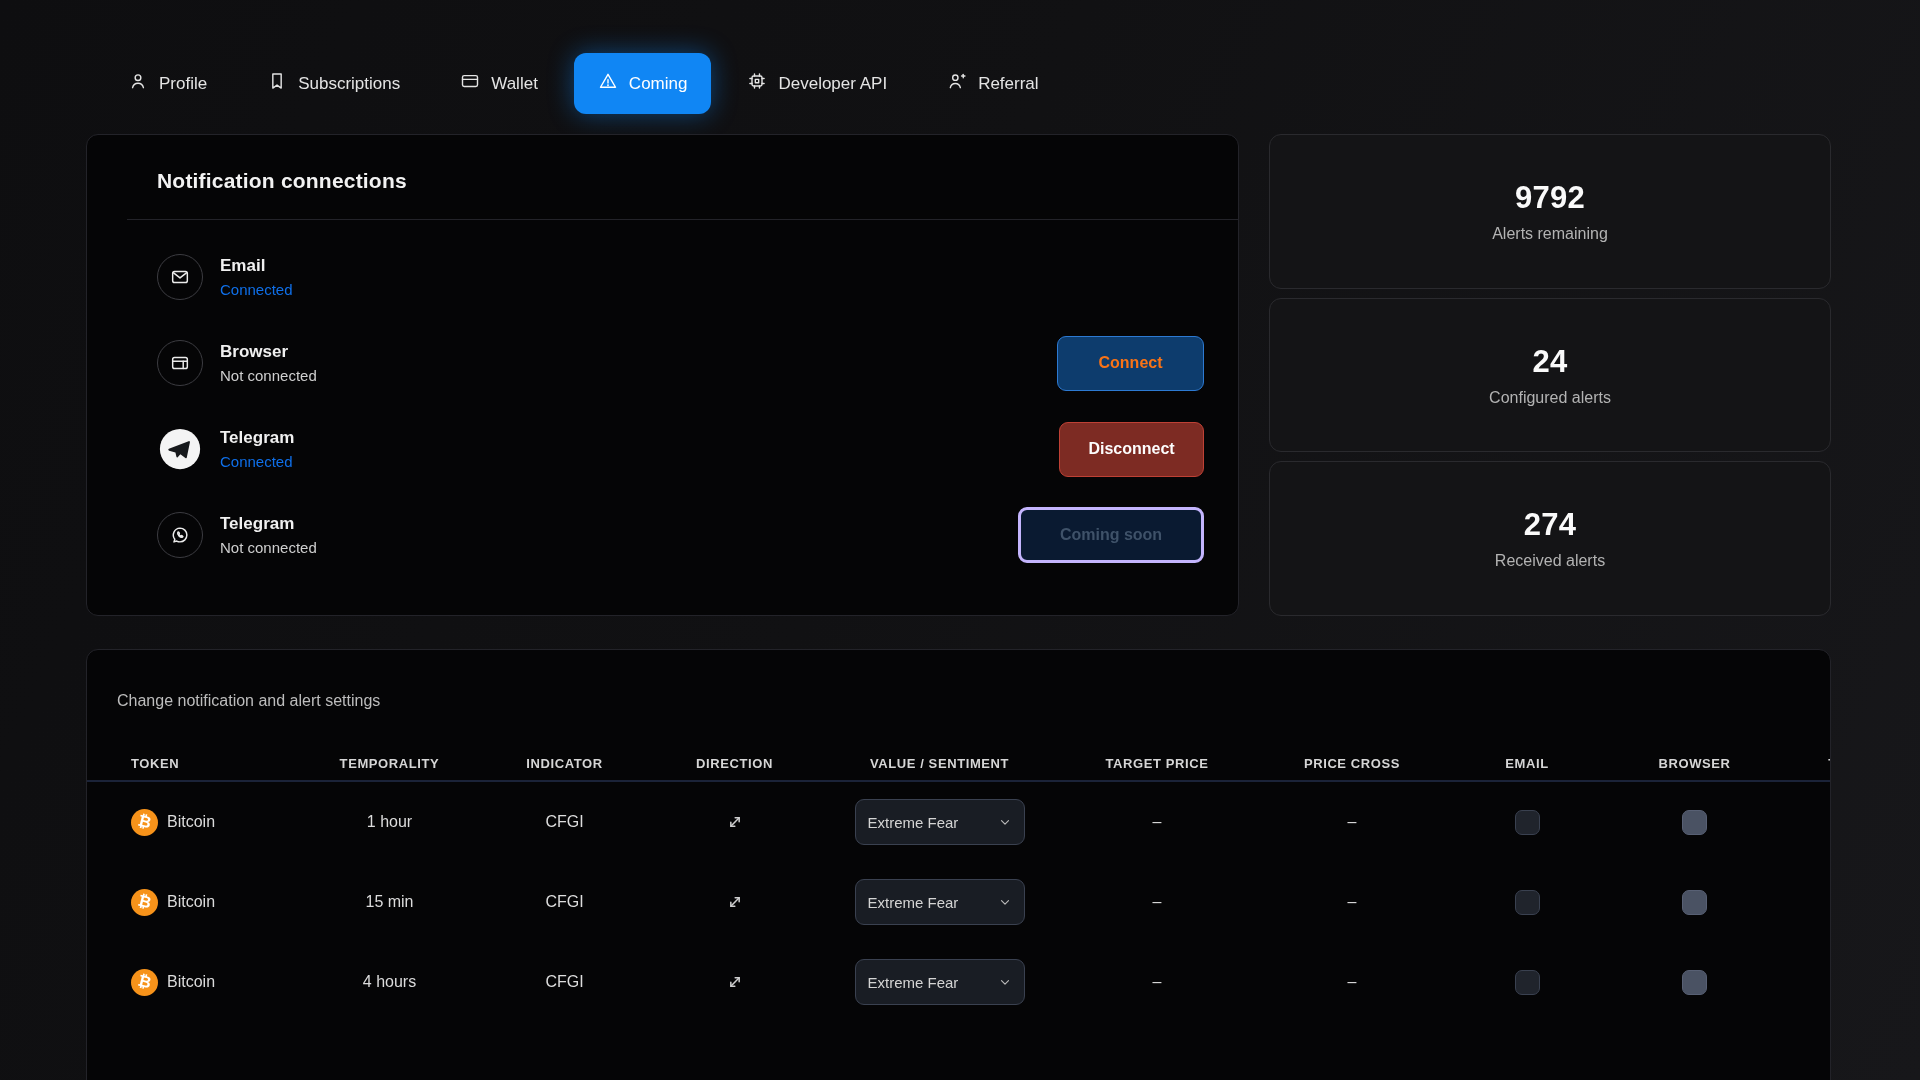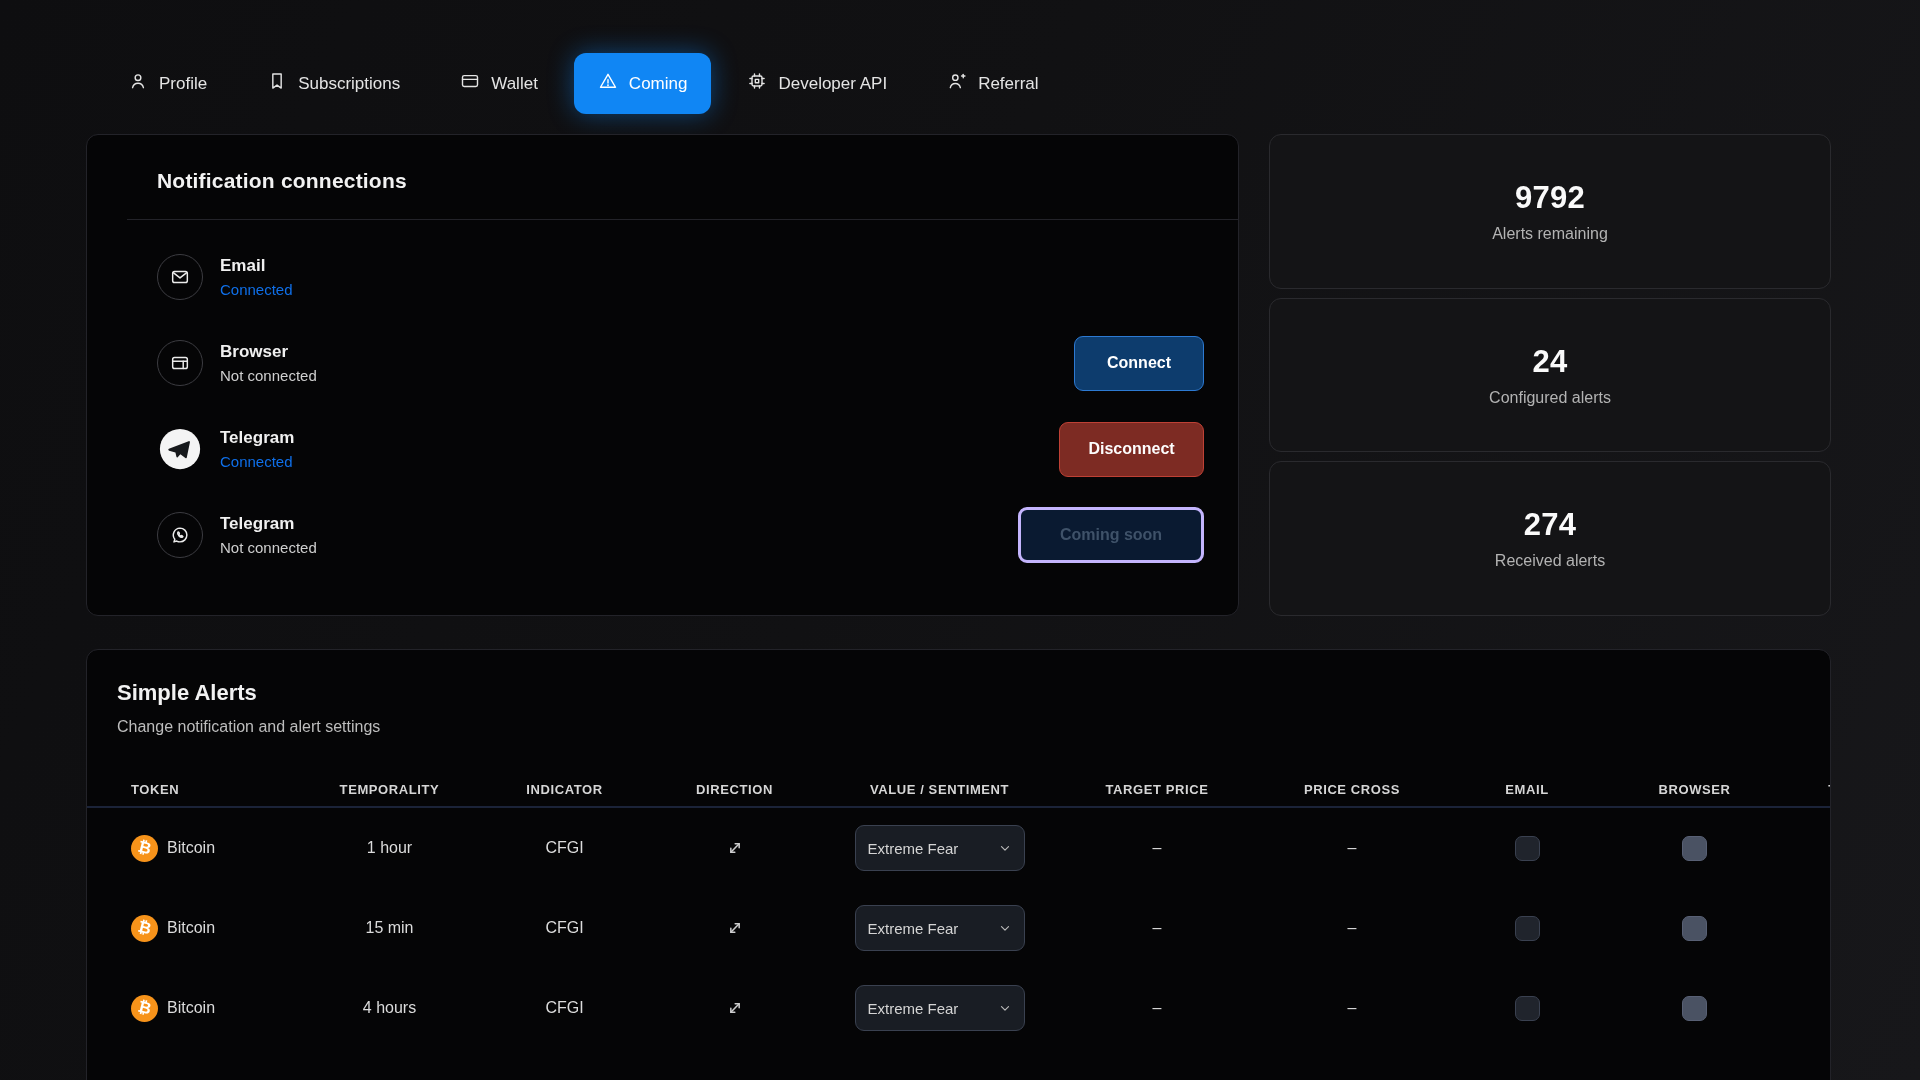--- a/index.html
+++ b/index.html
@@ -34,21 +34,21 @@
     display:flex; align-items:center; justify-content:center; flex:0 0 auto;
   }
   .avatar svg{ width:22px; height:22px; stroke:#ececec; fill:none; stroke-width:1.6; stroke-linecap:round; stroke-linejoin:round; }
   .avatar.telegram-bg{ border:none; }
   .notif-texts{ margin-left:17px; display:flex; flex-direction:column; gap:5px; }
   .notif-name{ font-size:17px; font-weight:600; color:#f0f0f0; }
   .notif-status{ font-size:15px; color:#cfcfcf; }
   .notif-status.connected{ color:#0f6fe8; }
   .row-action{ margin-left:auto; margin-right:4px; }
   .btn{ border-radius:9px; font-size:16px; font-weight:600; font-family:"Liberation Sans",sans-serif; cursor:pointer; }
-  .btn-connect{ width:130px; height:55px; background:#0d3c6d; border:1px solid #2d7ad2; color:#ffffff; }
+  .btn-connect{ width:147px; height:55px; background:#0d3c6d; border:1px solid #2d7ad2; color:#f97316; }
   .btn-disconnect{ width:145px; height:55px; background:#7d2b23; border:1px solid #bf4135; color:#fdfdfd; }
   .btn-coming{ width:186px; height:56px; background:#0a1a31; border:3px solid #c4b5fd; color:#3f5269; cursor:default; }
   
   .stats-col{ position:absolute; left:1269px; top:134px; width:562px; height:482px; display:flex; flex-direction:column; gap:9px; }
   .stat-card{
     flex:1; background:#141416; border:1px solid #2a2a2e; border-radius:12px;
     display:flex; flex-direction:column; align-items:center; justify-content:center; gap:9px;
   }
   .stat-value{ font-size:31px; font-weight:700; color:#fafafa; letter-spacing:.3px; }
   .stat-label{ font-size:16px; color:#b3b3b3; }
@@ -227,21 +227,20 @@
       <div class="stat-label">Configured alerts</div>
     </div>
     <div class="stat-card">
       <div class="stat-value">274</div>
       <div class="stat-label">Received alerts</div>
     </div>
   </aside>
 
   <section class="card alerts-card">
     <div class="alerts-head">
-      <div class="alerts-title">Simple Alerts</div>
       <div class="alerts-sub">Change notification and alert settings</div>
     </div>
 
     <div class="table">
       <div class="t-row t-head">
         <div class="cell left c-token">TOKEN</div>
         <div class="cell c-temp">TEMPORALITY</div>
         <div class="cell c-ind">INDICATOR</div>
         <div class="cell c-dir">DIRECTION</div>
         <div class="cell c-val">VALUE / SENTIMENT</div>

